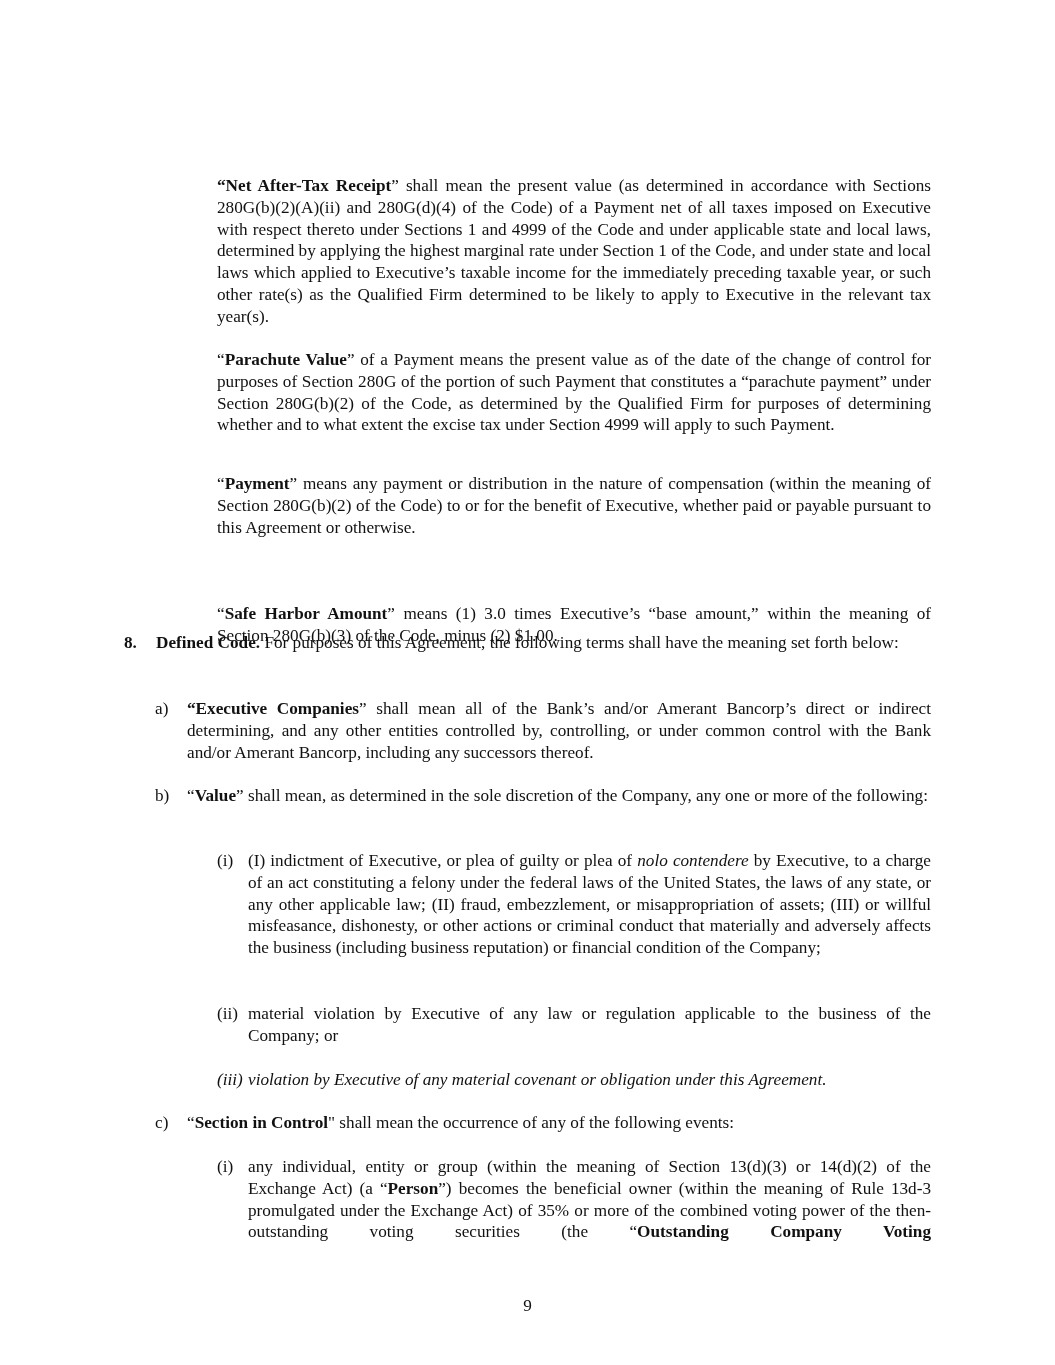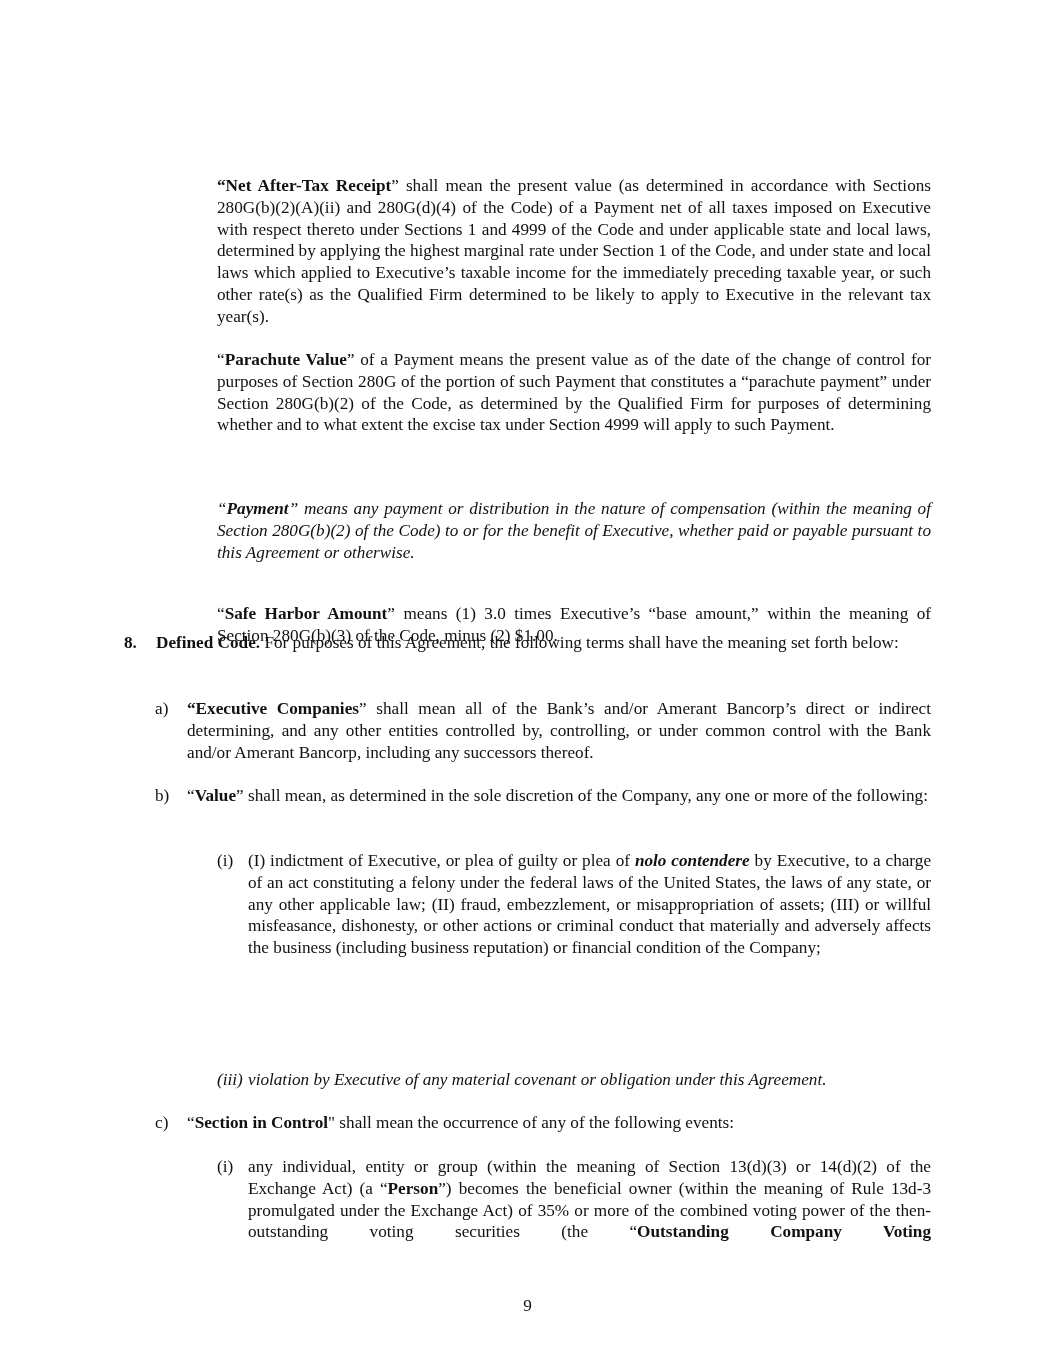--- a/index.html
+++ b/index.html
@@ -14,34 +14,34 @@
   .sec8 { left: 124px; width: 807px; }
   .lvl1 { left: 155px; width: 776px; }
   .lvl2 { left: 217px; width: 714px; }
   .item { display: flex; }
   .lbl { flex: 0 0 auto; }
   .txt { flex: 1 1 auto; text-align: justify; }
   .sec8 .lbl { width: 32px; font-weight: bold; }
   .lvl1 .lbl { width: 32px; }
   .lvl2 .lbl { width: 31px; }
   b { font-weight: bold; }
-  i { font-style: italic; font-weight: bold; }
+  i { font-style: italic; }
   .pagenum { position: absolute; top: 1295px; left: 0; width: 1055px; text-align: center; }
 </style>
 </head>
 <body>
 
 <div class="page">
 
 
   <p class="blk ind" style="top:175px;"><b><span>“</span><span>Net After-Tax Receipt</span></b><span>”</span><span> shall mean the present value (as determined in accordance with Sections 280G(b)(2)(A)(ii) and 280G(d)(4) of the Code) of a Payment net of all taxes imposed on Executive with respect thereto under Sections 1 and 4999 of the Code and under applicable state and local laws, determined by applying the highest marginal rate under Section 1 of the Code, and under state and local laws which applied to Executive’s taxable income for the immediately preceding taxable year, or such other rate(s) as the Qualified Firm determined to be likely to apply to Executive in the relevant tax year(s).</span></p>
 
   <p class="blk ind" style="top:349px;"><span>“</span><b>Parachute Value</b><span>”</span><span> of a Payment means the present value as of the date of the change of control for purposes of Section 280G of the portion of such Payment that constitutes a “parachute payment” under Section 280G(b)(2) of the Code, as determined by the Qualified Firm for purposes of determining whether and to what extent the excise tax under Section 4999 will apply to such Payment.</span></p>
 
-  <p class="blk ind" style="top:498px;font-style:italic;"><span>“</span><b>Payment</b><span>”</span><span> means any payment or distribution in the nature of compensation (within the meaning of Section 280G(b)(2) of the Code) to or for the benefit of Executive, whether paid or payable pursuant to this Agreement or otherwise.</span></p>
+  <p class="blk ind" style="top:473px;"><span>“</span><b>Payment</b><span>”</span><span> means any payment or distribution in the nature of compensation (within the meaning of Section 280G(b)(2) of the Code) to or for the benefit of Executive, whether paid or payable pursuant to this Agreement or otherwise.</span></p>
 
   <p class="blk ind" style="top:567px;margin-top:36px;"><span>“</span><b>Safe Harbor Amount</b><span>”</span><span> means (1) 3.0 times Executive’s “base amount,” within the meaning of Section 280G(b)(3) of the Code, minus (2) $1.00.</span></p>
 
   <div class="blk sec8 item" style="top:632px;">
     <span class="lbl">8.</span>
     <span class="txt"><b>Defined Code.</b><span> For purposes of this Agreement, the following terms shall have the meaning set forth below:</span></span>
   </div>
 
   <div class="blk lvl1 item" style="top:698px;">
     <span class="lbl">a)</span>
@@ -51,20 +51,24 @@
   <div class="blk lvl1 item" style="top:785px;">
     <span class="lbl">b)</span>
     <span class="txt"><span>“</span><b>Value</b><span>”</span><span> shall mean, as determined in the sole discretion of the Company, any one or more of the following:</span></span>
   </div>
 
   <div class="blk lvl2 item" style="top:850px;">
     <span class="lbl">(i)</span>
     <span class="txt"><span>(I) indictment of Executive, or plea of guilty or plea of </span><i>nolo contendere</i><span> by Executive, to a charge of an act constituting a felony under the federal laws of the United States, the laws of any state, or any other applicable law; (II) fraud, embezzlement, or misappropriation of assets; (III) or willful misfeasance, dishonesty, or other actions or criminal conduct that materially and adversely affects the business (including business reputation) or financial condition of the Company;</span></span>
   </div>
 
+  <div class="blk lvl2 item" style="top:1003px;">
+    <span class="lbl">(ii)</span>
+    <span class="txt">material violation by Executive of any law or regulation applicable to the business of the Company; or</span>
+  </div>
 
   <div class="blk lvl2 item" style="top:1069px;font-style:italic;">
     <span class="lbl">(iii)</span>
     <span class="txt">violation by Executive of any material covenant or obligation under this Agreement.</span>
   </div>
 
   <div class="blk lvl1 item" style="top:1112px;">
     <span class="lbl">c)</span>
     <span class="txt"><span>“</span><b>Section in Control</b><span>"</span><span> shall mean the occurrence of any of the following events:</span></span>
   </div>

